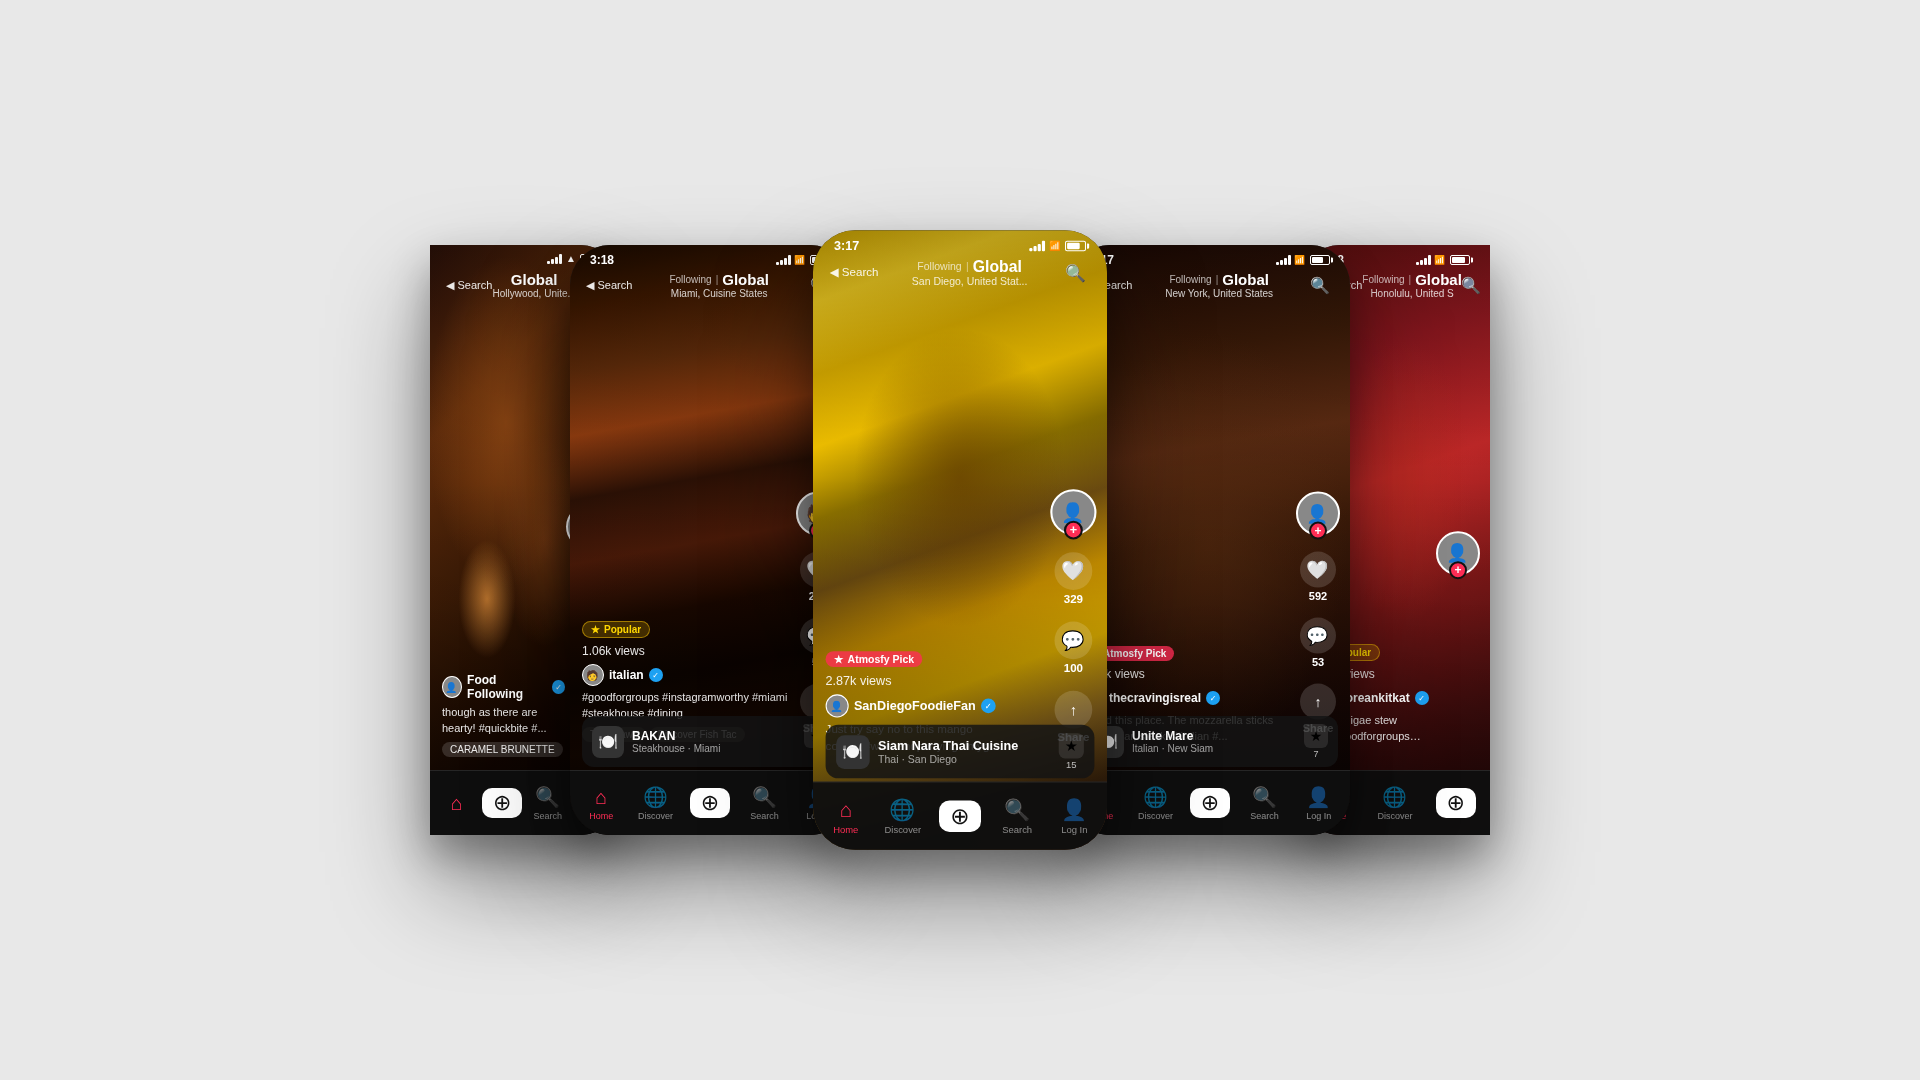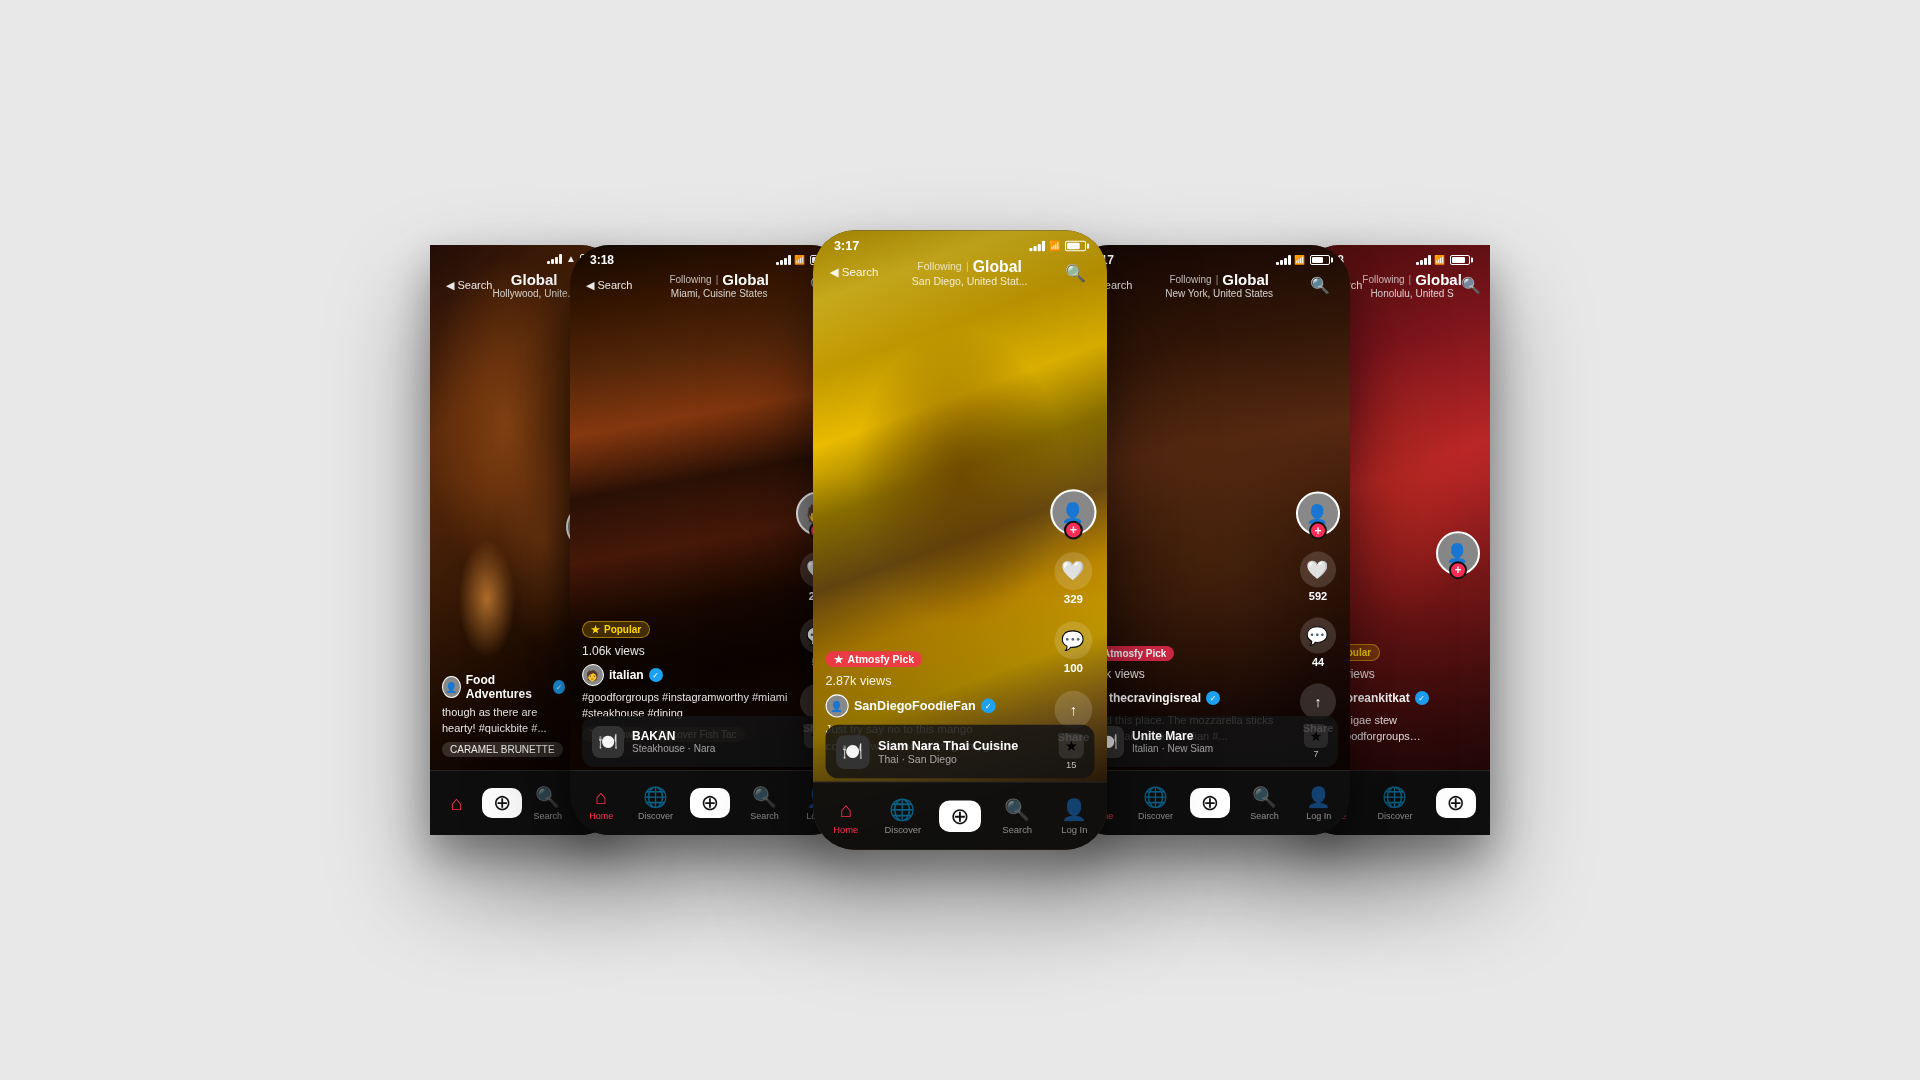--- a/index.html
+++ b/index.html
@@ -576,21 +576,21 @@
           <span class="action-count">192</span>
         </div>
         <div class="action-btn">
           <div class="action-icon">💬</div>
           <span class="action-count">50</span>
         </div>
       </div>
       <div class="bottom-info">
         <div class="user-row">
           <div class="user-avatar-small">👤</div>
-          <span class="username">Food Adventures</span>
+          <span class="username">Food Following</span>
           <div class="verified-badge">✓</div>
         </div>
         <div class="caption-text">though as there are hearty! #quickbite #...</div>
         <div class="tags-row">
           <span class="tag-pill">CARAMEL BRUNETTE</span>
         </div>
       </div>
       <div class="bottom-nav">
         <div class="nav-item">
           <span class="nav-icon active">⌂</span>
@@ -679,21 +679,21 @@
         <div class="caption-text">#goodforgroups #instagramworthy #miami #steakhouse #dining</div>
         <div class="tags-row">
           <span class="tag-pill">Tomahawk</span>
           <span class="tag-pill">Discover Fish Tac</span>
         </div>
       </div>
       <div class="restaurant-card">
         <div class="restaurant-icon">🍽️</div>
         <div class="restaurant-info">
           <div class="restaurant-name">BAKAN</div>
-          <div class="restaurant-meta">Steakhouse · Nara</div>
+          <div class="restaurant-meta">Steakhouse · Miami</div>
         </div>
         <div class="restaurant-star">
           <div class="star-btn">★</div>
           <span class="star-count">6</span>
         </div>
       </div>
       <div class="bottom-nav">
         <div class="nav-item">
           <span class="nav-icon active">⌂</span>
           <span class="nav-label active">Home</span>
@@ -861,21 +861,21 @@
         <div class="avatar-container">
           <div class="avatar-circle">👤</div>
           <div class="avatar-plus">+</div>
         </div>
         <div class="action-btn">
           <div class="action-icon">🤍</div>
           <span class="action-count">592</span>
         </div>
         <div class="action-btn">
           <div class="action-icon">💬</div>
-          <span class="action-count">44</span>
+          <span class="action-count">53</span>
         </div>
         <div class="action-btn">
           <div class="action-icon" style="font-size:14px;">↑</div>
           <span class="action-count">Share</span>
         </div>
       </div>
       <div class="bottom-info" style="bottom:85px;">
         <div class="badge-row">
           <div class="atmosfy-badge">
             <span>★</span>

